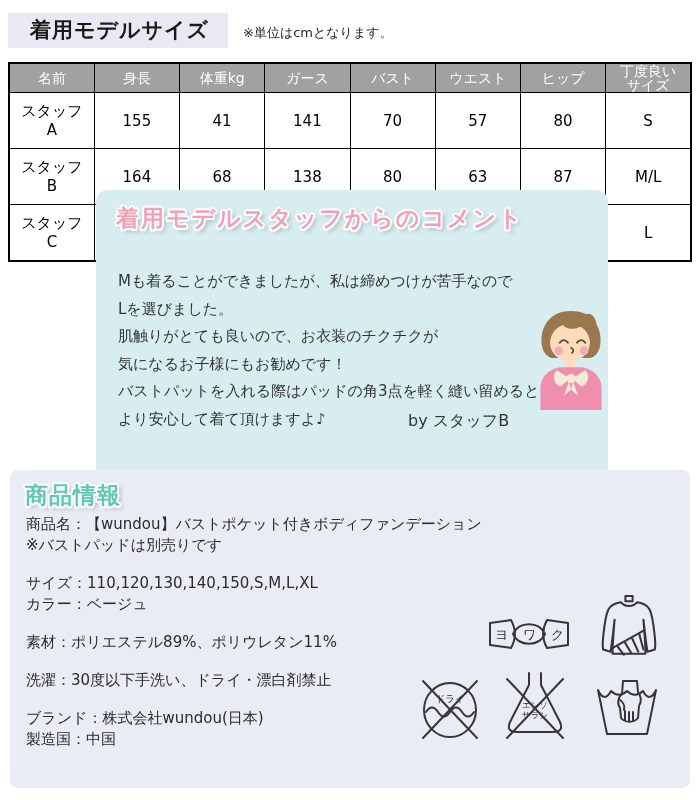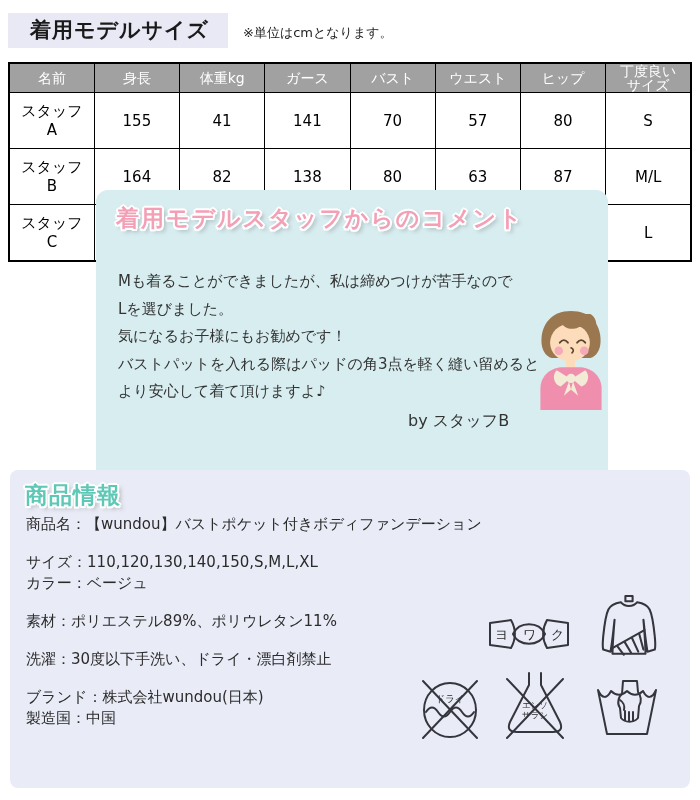--- a/index.html
+++ b/index.html
@@ -84,21 +84,21 @@
           <td>41</td>
           <td>141</td>
           <td>70</td>
           <td>57</td>
           <td>80</td>
           <td>S</td>
         </tr>
         <tr>
           <td>スタッフB</td>
           <td>164</td>
-          <td>82</td>
+          <td>68</td>
           <td>138</td>
           <td>80</td>
           <td>63</td>
           <td>87</td>
           <td>M/L</td>
         </tr>
         <tr>
           <td>スタッフC</td>
           <td>167</td>
           <td>49</td>
@@ -109,20 +109,21 @@
           <td>L</td>
         </tr>
       </tbody>
   </table>
 
   <div class="comment-box">
     <div class="comment-heading outlined">着用モデルスタッフからのコメント</div>
     <div class="comment-lines" id="comment-lines">
         <div>Mも着ることができましたが、私は締めつけが苦手なので</div>
         <div>Lを選びました。</div>
+        <div>肌触りがとても良いので、お衣装のチクチクが</div>
         <div>気になるお子様にもお勧めです！</div>
         <div>バストパットを入れる際はパッドの角3点を軽く縫い留めると</div>
         <div>より安心して着て頂けますよ♪</div>
       </div>
     <div class="comment-signature">by スタッフB</div>
 
     <svg class="staff-illustration" viewBox="0 0 76 100" xmlns="http://www.w3.org/2000/svg">
       <path d="M38,3 C19,3 9,16 9,32 C9,41 13,47 19,49 L57,49 C63,47 67,41 67,32 C67,16 57,3 38,3 Z" fill="#9b7750"></path>
       <ellipse cx="37" cy="34" rx="19.5" ry="18.5" fill="#fcdcba"></ellipse>
       <path d="M37,7 C23,7 16,16 15,29 C20,24 24,17 29,15 C31,20 39,22 45,19 C50,17 55,23 60,28 C58,15 51,7 37,7 Z" fill="#9b7750"></path>
@@ -140,20 +141,21 @@
       <path d="M40,72 L45,86 L38,80 Z" fill="#f2ecd7"></path>
       <circle cx="38" cy="69" r="4.5" fill="#f2ecd7"></circle>
     </svg>
   </div>
 
   <div class="info-box">
     <div class="info-heading outlined">商品情報</div>
     <div class="info-text" id="info-groups">
         <div class="info-group">
           <div>商品名：【wundou】バストポケット付きボディファンデーション</div>
+          <div>※バストパッドは別売りです</div>
         </div>
         <div class="info-group">
           <div>サイズ：110,120,130,140,150,S,M,L,XL</div>
           <div>カラー：ベージュ</div>
         </div>
         <div class="info-group">
           <div>素材：ポリエステル89%、ポリウレタン11%</div>
         </div>
         <div class="info-group">
           <div>洗濯：30度以下手洗い、ドライ・漂白剤禁止</div>

